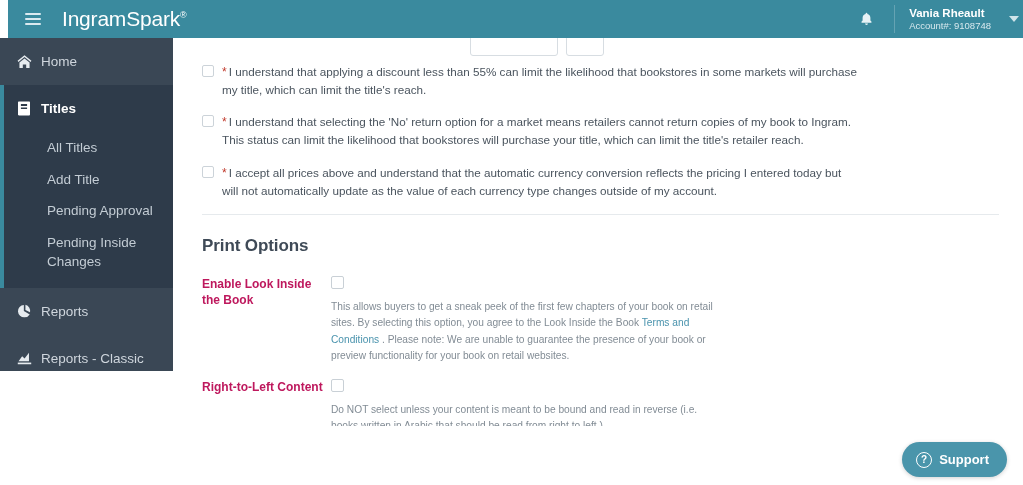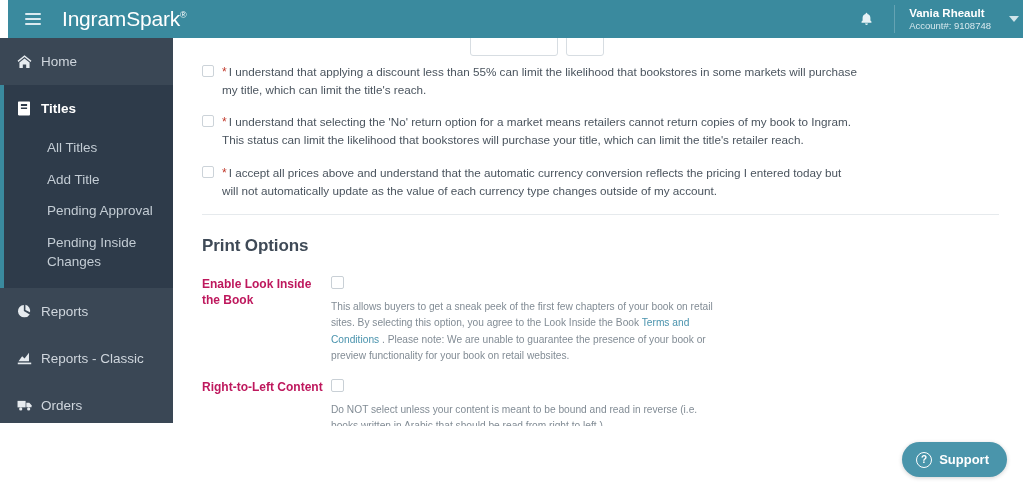--- a/index.html
+++ b/index.html
@@ -59,21 +59,21 @@
   .caret {
     width: 0; height: 0;
     border-left: 5px solid transparent;
     border-right: 5px solid transparent;
     border-top: 6px solid #cfe4ea;
   }
 
   
   .sidebar {
     position: absolute; top: 38px; left: 0;
-    width: 173px; height: 385px;
+    width: 173px; height: 333px;
     background: #3a4755;
     overflow: hidden;
     z-index: 20;
   }
   .nav-row {
     display: flex; align-items: center;
     height: 47px; padding-left: 17px;
     color: #cfd6dd; font-size: 13.5px;
     cursor: pointer; position: relative;
   }

